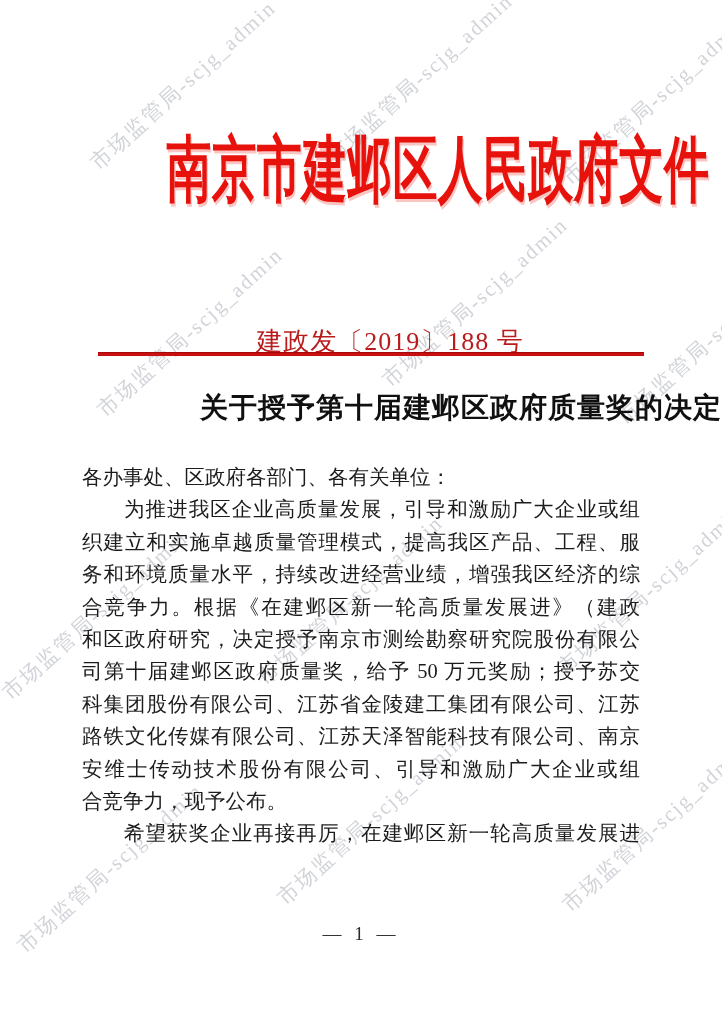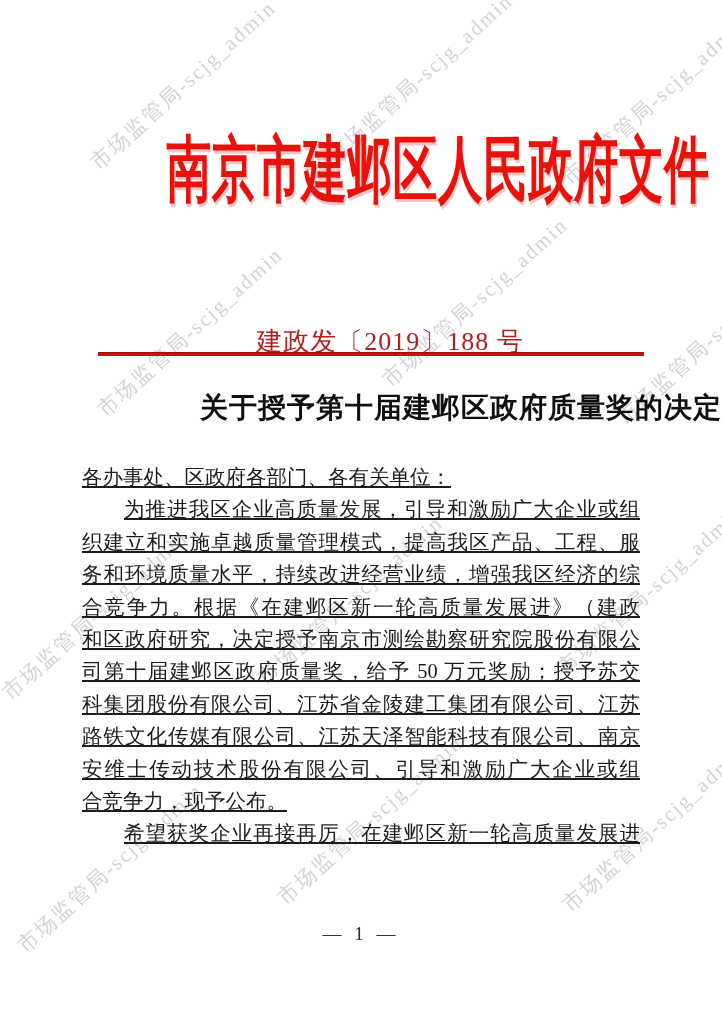--- a/index.html
+++ b/index.html
@@ -73,21 +73,21 @@
     letter-spacing: 1px;
     color: #101010;
   }
   .doc-body {
     position: absolute; left: 82px; top: 461px;
     width: 558px;
     font-size: 20.5px;
     line-height: 32.4px;
     color: var(--body-text, #1c1c1c);
   }
-  .doc-body .line { min-height: 32.4px; white-space: nowrap; text-decoration: underline; }
+  .doc-body .line { min-height: 32.4px; white-space: nowrap; }
   .doc-body .line.fill {
     white-space: normal;
     text-align: justify;
     text-align-last: justify;
   }
   .doc-body .line.indent { text-indent: 42px; }
   .page-number {
     position: absolute; top: 923px; left: 0; right: 0;
     text-align: center;
     font-size: 19px;

